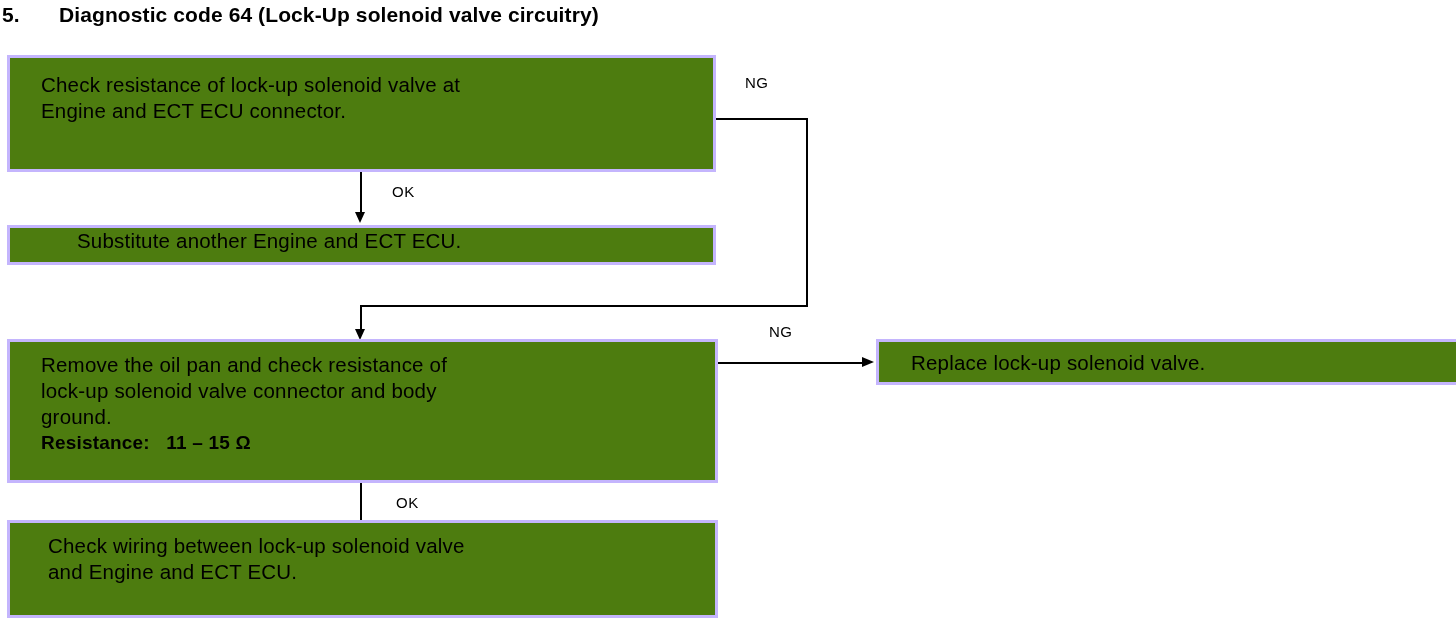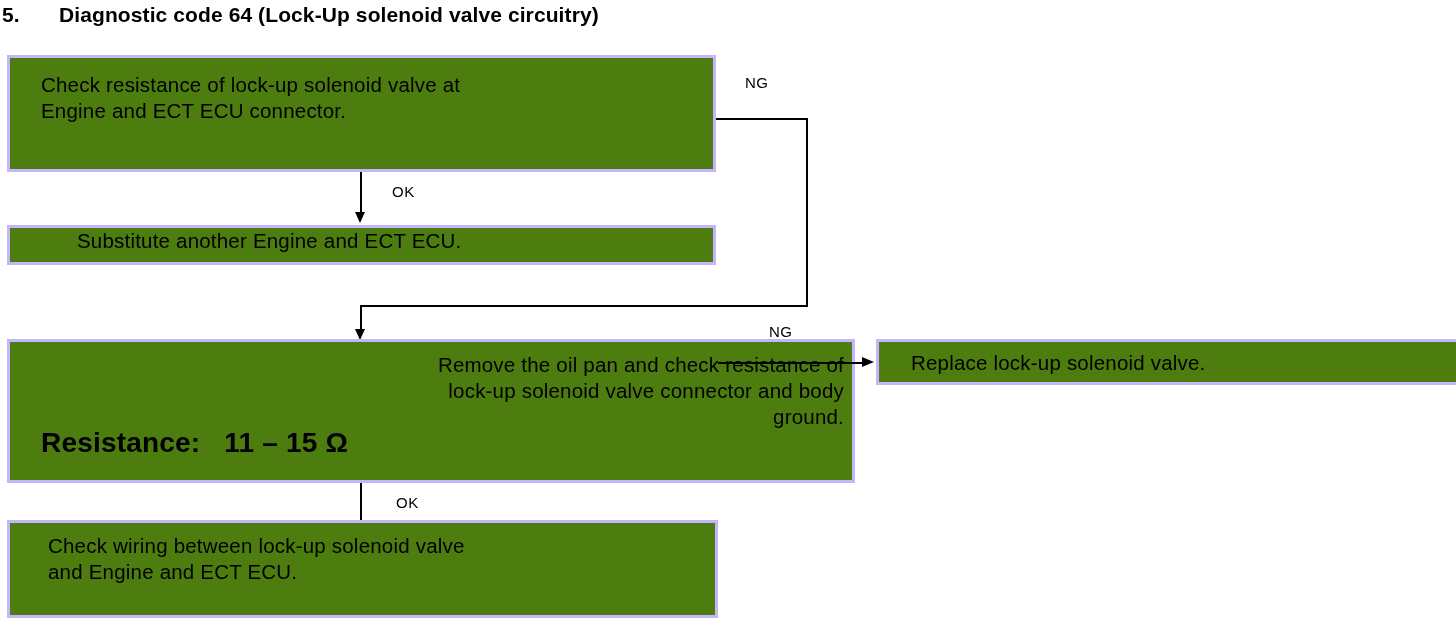--- a/index.html
+++ b/index.html
@@ -57,34 +57,34 @@
     right: 8px;
     top: 10px;
     font-size: 20.5px;
     line-height: 26px;
     letter-spacing: 0.2px;
     white-space: pre-line;
   }
   .box .spec {
     position: absolute;
     left: 31px;
-    font-size: 28px;
+    font-size: 19px;
     line-height: 26px;
     font-weight: bold;
     letter-spacing: 0.2px;
     white-space: pre;
   }
 
   #box-check-resistance { left: 7px;   top: 55px;  width: 709px; height: 117px; }
   #box-check-resistance .txt { top: 14px; }
 
   #box-substitute-ecu   { left: 7px;   top: 225px; width: 709px; height: 40px; }
   #box-substitute-ecu .txt { top: 0; left: 33px; margin-left: 34px; }
 
-  #box-remove-oil-pan   { left: 7px;   top: 339px; width: 848px; height: 144px; text-align: right; }
+  #box-remove-oil-pan   { left: 7px;   top: 339px; width: 711px; height: 144px; }
   #box-remove-oil-pan .txt  { top: 10px; }
   #box-remove-oil-pan .spec { top: 88px; }
 
   #box-replace-valve    { left: 876px; top: 339px; width: 660px; height: 46px; }
   #box-replace-valve .txt { top: 8px; left: 32px; }
 
   #box-check-wiring     { left: 7px;   top: 520px; width: 711px; height: 98px; }
   #box-check-wiring .txt { top: 10px; left: 38px; }
 
   

